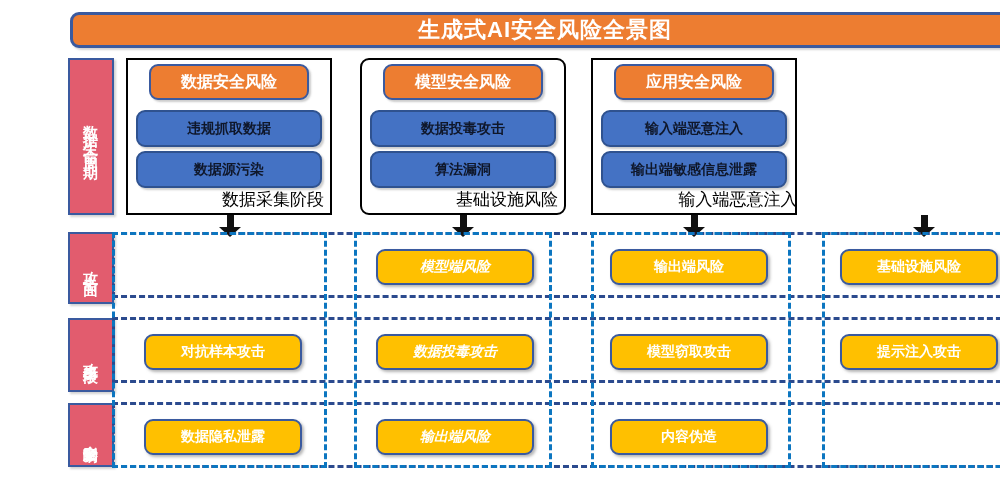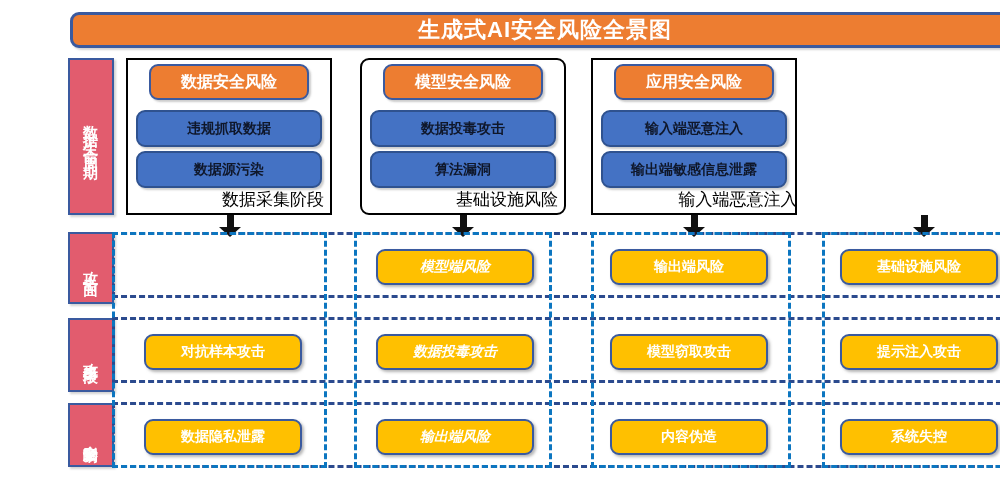--- a/index.html
+++ b/index.html
@@ -173,15 +173,14 @@
   <div class="cell colx3 rowy0">基础设施风险</div>
 
   <div class="cell colx0 rowy1">对抗样本攻击</div>
   <div class="cell colx1 rowy1">数据投毒攻击</div>
   <div class="cell colx2 rowy1">模型窃取攻击</div>
   <div class="cell colx3 rowy1">提示注入攻击</div>
 
   <div class="cell colx0 rowy2">数据隐私泄露</div>
   <div class="cell colx1 rowy2">输出端风险</div>
   <div class="cell colx2 rowy2">内容伪造</div>
-  <div class="cell colx3 rowy2">系统失控</div>
 
 </div>
 
 </body></html>

